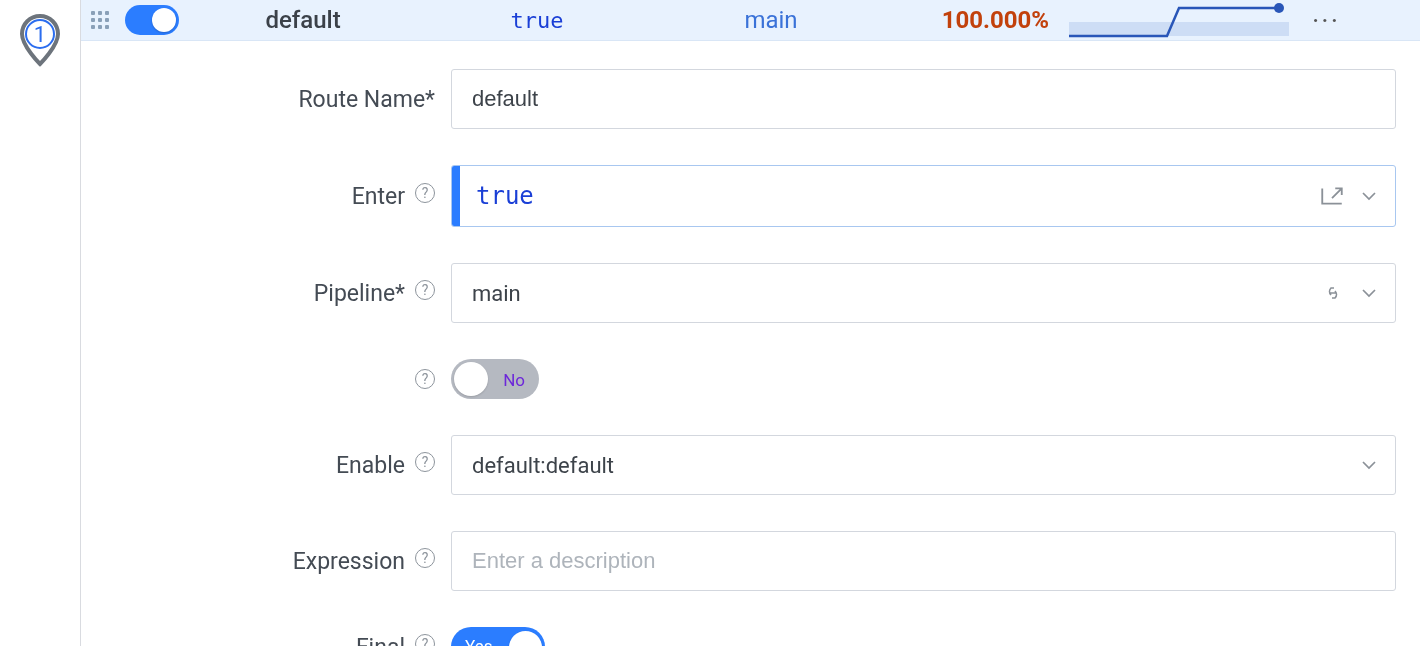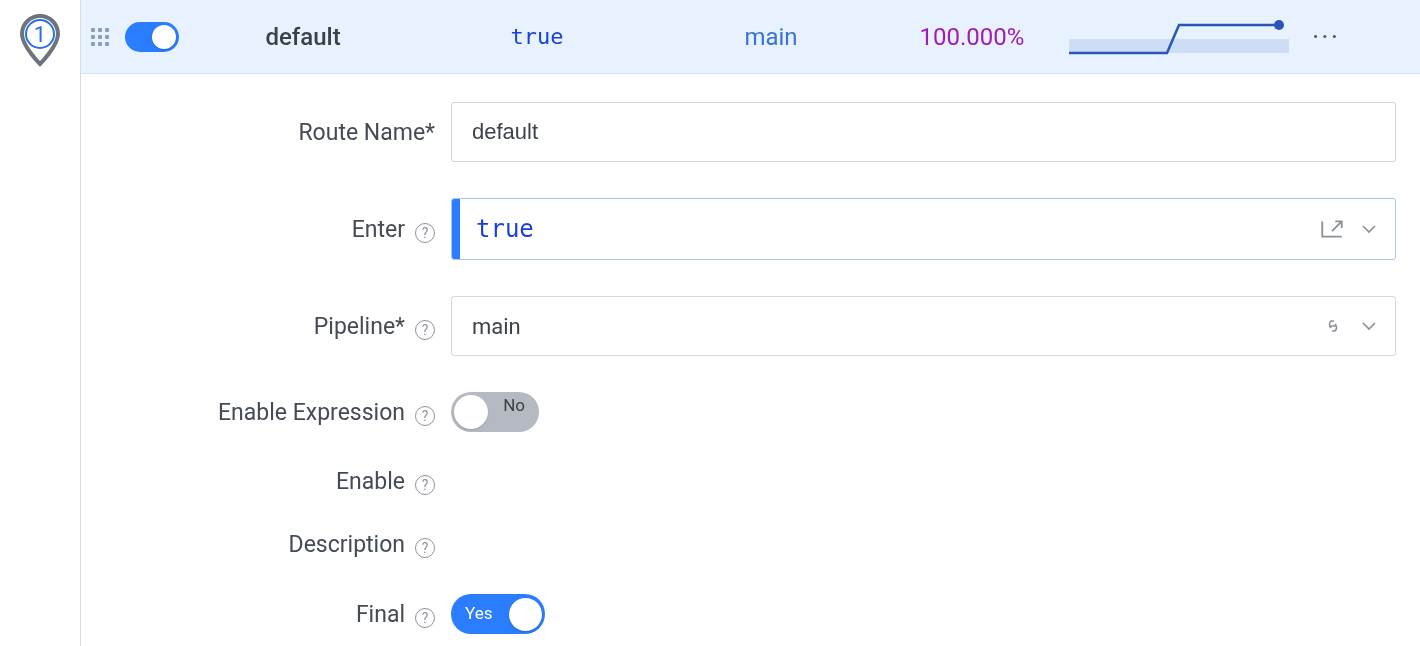--- a/index.html
+++ b/index.html
@@ -62,35 +62,35 @@
     }
     .toggle .knob {
       position: absolute; width: 24px; height: 24px; background: #fff;
       border-radius: 50%; top: 3px; right: 3px;
       box-shadow: 0 1px 2px rgba(0,0,0,0.2);
     }
     .hdr-sect { text-align: center; font-size: 24px; }
     .hdr-name { width: 220px; color: #3b4149; font-weight: 500; }
     .hdr-filter { width: 220px; color: #1a3fd6; font-family: ui-monospace, Menlo, monospace; font-size: 22px; }
     .hdr-pipe { width: 220px; color: #3a72d8; }
-    .hdr-pct { width: 160px; color: #a21caf; text-align: center; padding-right: 6px; }
+    .hdr-pct { width: 160px; color: #c2410c; text-align: right; padding-right: 6px; font-weight: bold; }
     .hdr-chart { width: 220px; height: 40px; position: relative; }
     .hdr-chart svg { width: 100%; height: 100%; }
     .hdr-more {
       width: 46px; text-align: center; font-size: 28px; color: #555;
       letter-spacing: 2px; cursor: pointer;
     }
     .form-area { padding: 28px 24px 10px 20px; }
     .form-row {
       display: flex; align-items: center;
       margin-bottom: 36px;
     }
     .label-col {
       width: 350px;
-      display: flex; justify-content: flex-end; align-items: flex-end;
+      display: flex; justify-content: flex-end; align-items: flex-start;
       padding-right: 16px;
       font-size: 23px;
       color: #444b54;
       gap: 10px;
     }
     .help-icon {
       width: 20px; height: 20px; border: 1.5px solid #8d949c; color: #8d949c;
       border-radius: 50%; display: inline-flex;
       align-items: center; justify-content: center;
       font-size: 14px; cursor: pointer;
@@ -124,21 +124,21 @@
     .toggle-sm-off {
       width: 88px; height: 40px; background: #b5b9c1;
       border-radius: 40px; position: relative; cursor: pointer;
     }
     .toggle-sm-off .knob {
       position: absolute; width: 34px; height: 34px; background: #fff;
       border-radius: 50%; top: 3px; left: 3px;
       box-shadow: 0 1px 2px rgba(0,0,0,0.15);
     }
     .toggle-sm-off .lbl {
-      position: absolute; right: 14px; top: 3px; color: #404040; font-size: 17px;
+      position: absolute; right: 14px; top: 11px; color: #6d28d9; font-size: 17px;
     }
     .toggle-sm-on {
       width: 94px; height: 40px; background: #2b7dff;
       border-radius: 40px; position: relative; cursor: pointer;
     }
     .toggle-sm-on .knob {
       position: absolute; width: 33px; height: 33px; background: #fff;
       border-radius: 50%; top: 3.5px; right: 3.5px;
       box-shadow: 0 1px 2px rgba(0,0,0,0.2);
     }
@@ -240,42 +240,54 @@
               <svg class="icon-svg chev-down" viewBox="0 0 24 24">
                 <path d="M6 9 L12 15 L18 9"></path>
               </svg>
             </div>
           </div>
         </div>
       </div>
 
       <div class="form-row">
         <div class="label-col">
-          <span>Enable Expression</span>
           <span class="help-icon">?</span>
         </div>
         <div class="field-col">
           <div class="toggle-sm-off">
             <div class="knob"></div>
             <div class="lbl">No</div>
           </div>
         </div>
       </div>
 
       <div class="form-row">
         <div class="label-col">
           <span>Enable</span>
           <span class="help-icon">?</span>
         </div>
-      </div>
-
-      <div class="form-row">
-        <div class="label-col">
-          <span>Description</span>
-          <span class="help-icon">?</span>
+        <div class="field-col">
+          <div class="dropdown">
+            <div class="dd-text">default:default</div>
+            <div class="dd-icons">
+              <svg class="icon-svg chev-down" viewBox="0 0 24 24">
+                <path d="M6 9 L12 15 L18 9"></path>
+              </svg>
+            </div>
+          </div>
+        </div>
+      </div>
+
+      <div class="form-row">
+        <div class="label-col">
+          <span>Expression</span>
+          <span class="help-icon">?</span>
+        </div>
+        <div class="field-col">
+          <input class="text-input" type="text" placeholder="Enter a description" style="">
         </div>
       </div>
 
       <div class="form-row" style="margin-bottom:0">
         <div class="label-col">
           <span>Final</span>
           <span class="help-icon">?</span>
         </div>
         <div class="field-col">
           <div class="toggle-sm-on">

